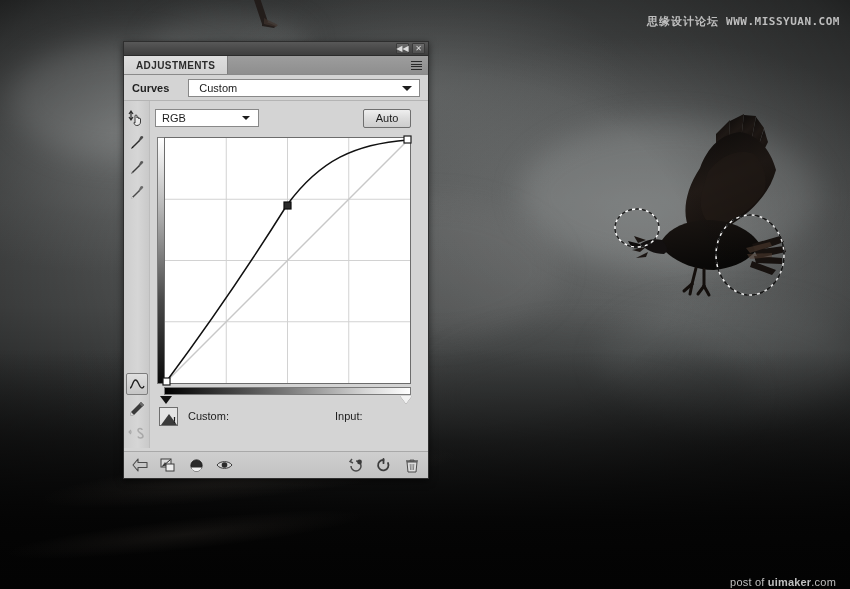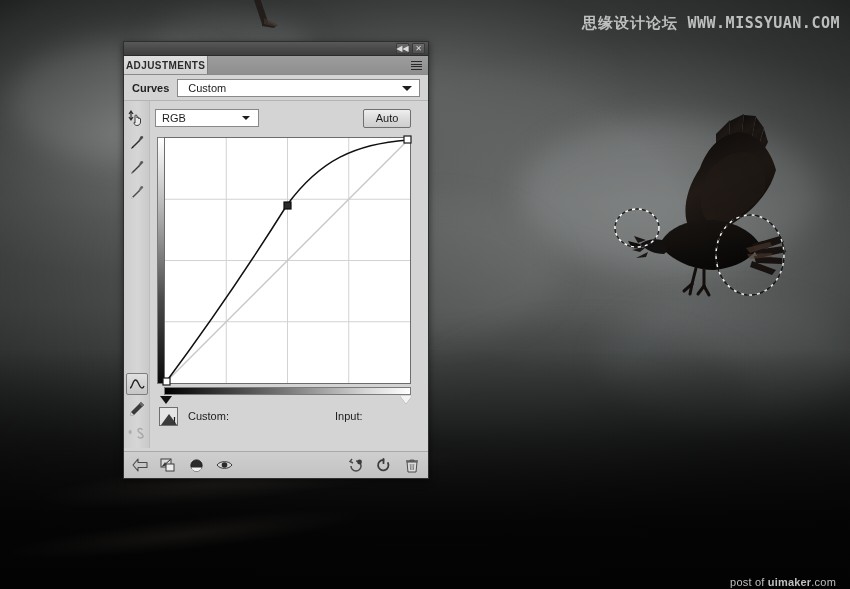--- a/index.html
+++ b/index.html
@@ -54,21 +54,21 @@
 
   
   .bird { position: absolute; }
 
   
   .wm {
     position: absolute; color: rgba(215,215,215,0.85);
     font-family: "DejaVu Sans Mono", monospace; letter-spacing: .5px;
     white-space: nowrap; user-select: none;
   }
-  #wm-top { top: 14px; right: 10px; font-size: 15px; font-weight: bold; }
+  #wm-top { top: 14px; right: 10px; font-size: 11px; font-weight: bold; }
   #wm-top .cn { font-family: "DejaVu Sans", sans-serif; letter-spacing: 1px; }
   #wm-bottom { bottom: 1px; right: 14px; font-size: 11px; color: rgba(205,205,205,0.92);
                font-family: "Liberation Sans", sans-serif; letter-spacing: .2px; }
   #wm-bottom b { font-weight: bold; }
 
   
   #panel {
     position: absolute; left: 123px; top: 41px; width: 306px; height: 438px;
     background: #d4d4d4;
     border: 1px solid #2e2e2e;
@@ -87,40 +87,40 @@
     background: linear-gradient(180deg,#6b6b6b,#4f4f4f);
     border: 1px solid #3a3a3a; border-radius: 1px;
   }
   
   #tabbar {
     height: 19px; background: linear-gradient(180deg,#9d9d9d 0%,#8e8e8e 100%);
     display: flex; align-items: stretch; position: relative;
     border-bottom: 1px solid #8a8a8a;
   }
   #tab-adjustments {
-    padding: 0 2px; display: flex; align-items: center;
+    padding: 0 12px; display: flex; align-items: center;
     background: linear-gradient(180deg,#dedede 0%,#d2d2d2 100%);
     border-right: 1px solid #7d7d7d;
     font-size: 10px; font-weight: bold; letter-spacing: .4px; color: #2b2b2b;
   }
   #tab-rest { flex: 1; }
   #panel-menu {
     position: absolute; right: 4px; top: 3px; width: 16px; height: 13px;
     display: flex; flex-direction: column; justify-content: center; gap: 1.5px;
     padding-left: 3px;
   }
   #panel-menu i { display: block; height: 1px; background: #2a2a2a; }
   #panel-menu i:nth-child(1) { width: 11px; }
   #panel-menu i:nth-child(2) { width: 11px; }
   #panel-menu i:nth-child(3) { width: 11px; }
   #panel-menu i:nth-child(4) { width: 11px; }
 
   
   #preset-row {
-    height: 26px; display: flex; align-items: center; gap: 8px;
+    height: 26px; display: flex; align-items: center; gap: 19px;
     padding: 0 8px; background: #d4d4d4;
     border-bottom: 1px solid #b4b4b4;
   }
   #preset-label { font-weight: bold; font-size: 11px; color: #1f1f1f; }
   #preset-select {
     flex: 1; height: 18px; background: #fff; border: 1px solid #888;
     display: flex; align-items: center; padding: 0 10px; position: relative;
     font-size: 11px; color: #1a1a1a;
   }
   .caret {

